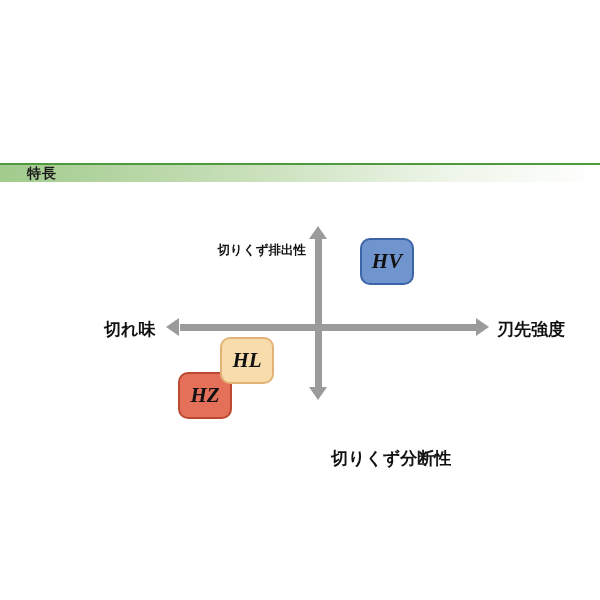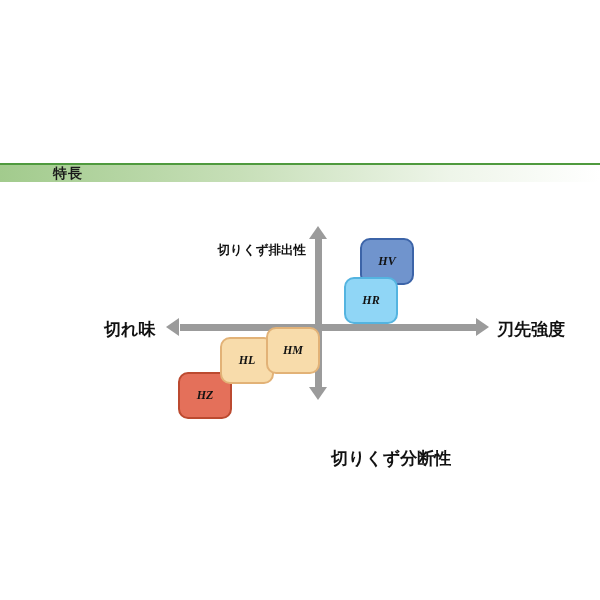--- a/index.html
+++ b/index.html
@@ -11,21 +11,21 @@
   }
   .page{position:absolute;left:0;top:0;width:600px;height:600px;background:#ffffff;}
 
   
   .feature-bar{
     position:absolute;left:0;top:163px;width:600px;height:19px;
     border-top:2px solid #4f9a3e;
     background:linear-gradient(90deg,#a2cb8d 0%,#c7dfb8 40%,#eef5e9 75%,#ffffff 100%);
     display:flex;align-items:center;box-sizing:border-box;padding-left:27px;
   }
-  .feature-title{font-weight:bold;font-size:14px;color:#1a1a1a;letter-spacing:1px;margin-left:26px;}
+  .feature-title{font-weight:bold;font-size:14px;color:#1a1a1a;letter-spacing:1px;}
 
   .subtitle{
     position:absolute;left:25px;top:191px;
     font-size:13px;color:#1a1a1a;
   }
 
   
   .diagram{position:absolute;left:0;top:0;width:600px;height:600px;text-decoration:underline;}
 
   
@@ -45,21 +45,21 @@
   .axis-left{left:104px;top:318px;}
   .axis-right{left:497px;top:318px;}
   .axis-bottom{left:331px;top:399px;margin-top:48px;}
 
   
   .badge{
     position:absolute;width:54px;height:47px;box-sizing:border-box;
     border:2px solid #888;border-radius:10px;
     display:flex;align-items:center;justify-content:center;
     font-family:"Liberation Serif", serif;
-    font-style:italic;font-weight:bold;font-size:12px;color:#111;
+    font-style:italic;font-weight:bold;font-size:21px;color:#111;
   }
   .badge-hv{left:360px;top:238px;}
   .badge-hz{left:178px;top:372px;}
   .badge-hl{left:220px;top:337px;}
   .badge-hm{left:266px;top:327px;}
   .badge-hx{left:293px;top:287px;}
   .badge-hr{left:344px;top:277px;}
 </style>
 </head>
 <body>
@@ -87,21 +87,15 @@
 
     <div class="badge badge-hv" style="background: rgb(112, 148, 205); border-color: rgb(60, 100, 168);">
       <span>HV</span>
     </div>
     <div class="badge badge-hz" style="background: rgb(228, 112, 90); border-color: rgb(188, 74, 48);">
       <span>HZ</span>
     </div>
     <div class="badge badge-hl" style="background: rgb(248, 220, 171); border-color: rgb(226, 178, 119);">
       <span>HL</span>
     </div>
-    <div class="badge badge-hm" style="background: rgb(248, 220, 171); border-color: rgb(226, 178, 119);">
-      <span>HM</span>
-    </div>
-    <div class="badge badge-hr" style="background: rgb(144, 214, 246); border-color: rgb(84, 180, 224);">
-      <span>HR</span>
-    </div>
 
   </div>
 </div>
 
 </body></html>

